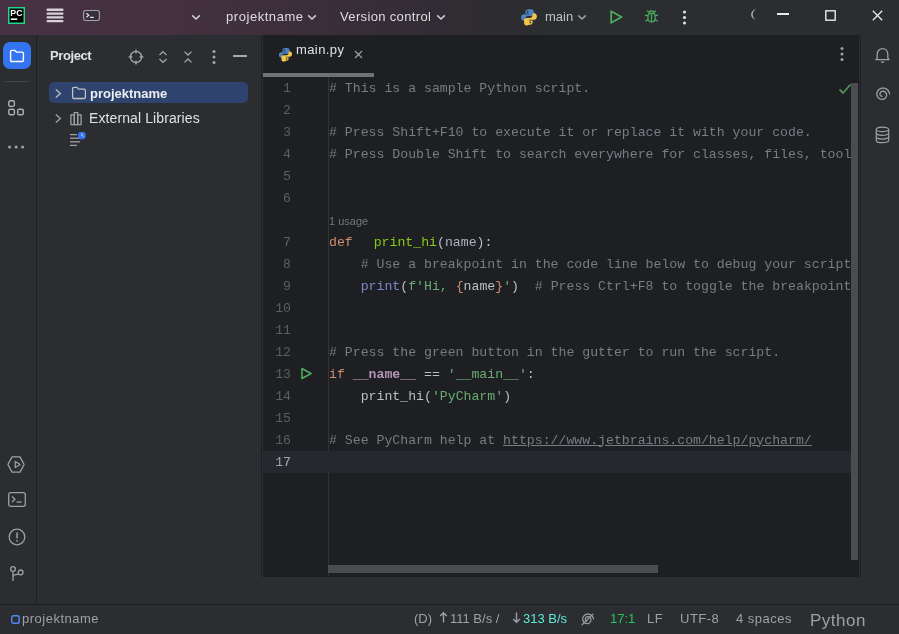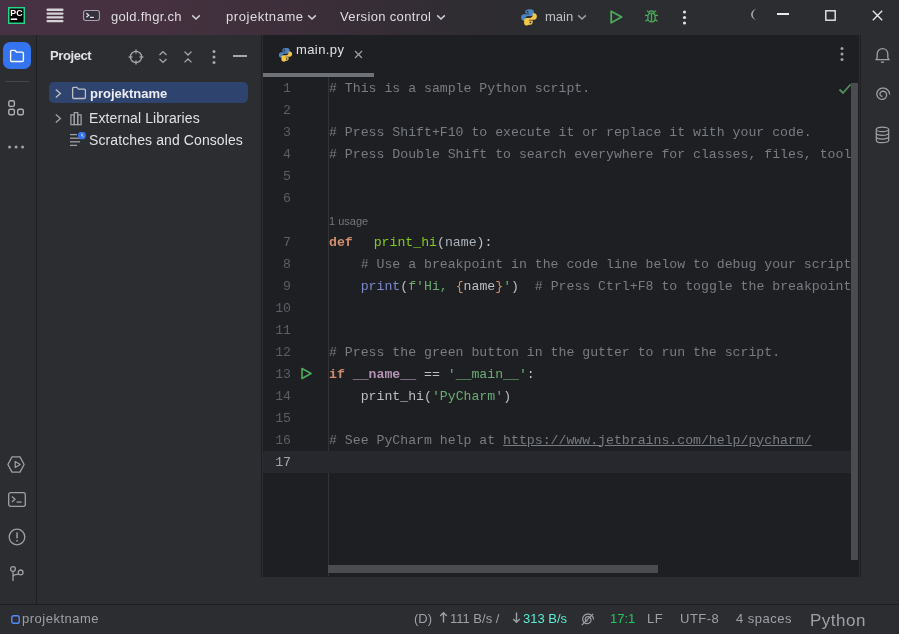--- a/index.html
+++ b/index.html
@@ -22,21 +22,21 @@
   
   #editor { left:263px; top:35px; width:596px; height:542px; background:#1e1f22; overflow:hidden; }
   #tabbar { position:absolute; left:0; top:0; width:596px; height:38px; background:#1e1f22; }
   #tabunderline { position:absolute; left:0; top:38px; width:111px; height:4px; background:#6f7377; }
   #rightstrip { left:860px; top:35px; width:39px; height:569px; background:#2b2d30; border-left:1px solid #1e1f22; }
   #bottomband { left:37px; top:577px; width:862px; height:27px; background:#2b2d30; }
   #statusbar { left:0; top:604px; width:899px; height:30px; background:#2b2d30; border-top:1px solid #1e1f22; }
 
   .code { font-family:"Liberation Mono", monospace; font-size:13.2px; line-height:22px; white-space:pre; }
   .cmt { color:#787c83; }
-  .kw  { color:#cf8e6d;font-weight:bold; }
+  .kw  { color:#cf8e6d; }
   .fn  { color:#84cc16; font-weight:normal;margin-left:13px; }
   .par { color:#aab4be; }
   .bi  { color:#7b88d0; }
   .str { color:#6aab73; }
   .br  { color:#cf8e6d; }
   .dun { color:#b494b4; font-weight:bold; }
   .lnk { text-decoration:underline; }
 
   svg { display:block; }
 </style>
@@ -59,21 +59,20 @@
         <rect x="0.5" y="8.2" width="17" height="2.3" rx="1"></rect>
         <rect x="0.5" y="12" width="17" height="2.3" rx="1"></rect>
       </g>
     </svg>
 
     <svg class="abs" style="left:83px;top:10px" width="17" height="11" viewBox="0 0 17 11">
       <rect x="0.55" y="0.55" width="15.9" height="9.9" rx="2.2" fill="#35313c" stroke="#a89fae" stroke-width="1.1"></rect>
       <path d="M3.4 3.2 L5.8 5.2 L3.4 7.2" stroke="#e8e4ea" stroke-width="1.2" fill="none"></path>
       <rect x="7" y="6.8" width="3.8" height="1.2" fill="#e8e4ea"></rect>
     </svg>
-    <div class="tb-text" style="left:111px;letter-spacing:0.3px;">gold.fhgr.ch</div>
     <svg class="abs" style="left:191px;top:14px" width="10" height="7" viewBox="0 0 10 7">
         <path d="M1.2 1.4 L5 5 L8.8 1.4" stroke="#cfd1d6" stroke-width="1.5" fill="none"></path>
       </svg>
     <div class="tb-text" style="left:226px;letter-spacing:0.55px;">projektname</div>
     <svg class="abs" style="left:307px;top:14px" width="10" height="7" viewBox="0 0 10 7">
         <path d="M1.2 1.4 L5 5 L8.8 1.4" stroke="#cfd1d6" stroke-width="1.5" fill="none"></path>
       </svg>
     <div class="tb-text" style="left:340px;letter-spacing:0.35px;">Version control</div>
     <svg class="abs" style="left:436px;top:14px" width="10" height="7" viewBox="0 0 10 7">
         <path d="M1.2 1.4 L5 5 L8.8 1.4" stroke="#cfd1d6" stroke-width="1.5" fill="none"></path>
@@ -237,21 +236,20 @@
     <svg class="abs" style="left:32px;top:96.5px" width="18" height="17" viewBox="0 0 18 17">
       <g stroke="#9da0a6" stroke-width="1.3" fill="none">
         <line x1="1" y1="2.6" x2="8" y2="2.6"></line>
         <line x1="1" y1="6.2" x2="11" y2="6.2"></line>
         <line x1="1" y1="9.8" x2="11" y2="9.8"></line>
         <line x1="1" y1="13.4" x2="8" y2="13.4"></line>
       </g>
       <circle cx="12.9" cy="3.4" r="3.9" fill="#3574f0"></circle>
       <path d="M12.9 1.6 V3.6 L14.4 4.4" stroke="#dfe1e5" stroke-width="1" fill="none"></path>
     </svg>
-    <div class="abs" style="left:52px;top:96.5px;font-size:14px;letter-spacing:0.1px;color:#dfe1e5;">Scratches and Consoles</div>
   </div>
 
   <div class="abs" id="editor">
     <div id="tabbar">
       <svg class="abs" style="left:15px;top:12px" width="15" height="15" viewBox="0 0 18 18">
         <path d="M8.9 1.2 c-2.2 0 -3.6 0.9 -3.6 2.6 v1.8 h3.8 v0.7 H3.9 c-1.7 0 -2.8 1.2 -2.8 3.2 c0 1.9 1 3.2 2.7 3.2 h1.5 v-2 c0-1.5 1.2-2.6 2.8-2.6 h3.6 c1.3 0 2.2-1 2.2-2.3 V3.8 c0-1.6-1.3-2.6-3-2.6 z m-1.3 1.5 a0.9 0.9 0 1 1 0 1.8 a0.9 0.9 0 0 1 0-1.8 z" fill="#4d84c0"></path>
         <path d="M9.1 16.8 c2.2 0 3.6-0.9 3.6-2.6 v-1.8 H8.9 v-0.7 h5.2 c1.7 0 2.8-1.2 2.8-3.2 c0-1.9-1-3.2-2.7-3.2 h-1.5 v2 c0 1.5-1.2 2.6-2.8 2.6 H6.3 c-1.3 0-2.2 1-2.2 2.3 v2.8 c0 1.6 1.3 2.6 3 2.6 z m1.3-1.5 a0.9 0.9 0 1 1 0-1.8 a0.9 0.9 0 0 1 0 1.8 z" fill="#f2c749"></path>
       </svg>
       <div class="abs" style="left:33px;top:7px;font-size:13px;letter-spacing:0.4px;color:#dfe1e5;">main.py</div>
       <svg class="abs" style="left:91px;top:15px" width="9" height="9" viewBox="0 0 9 9">

